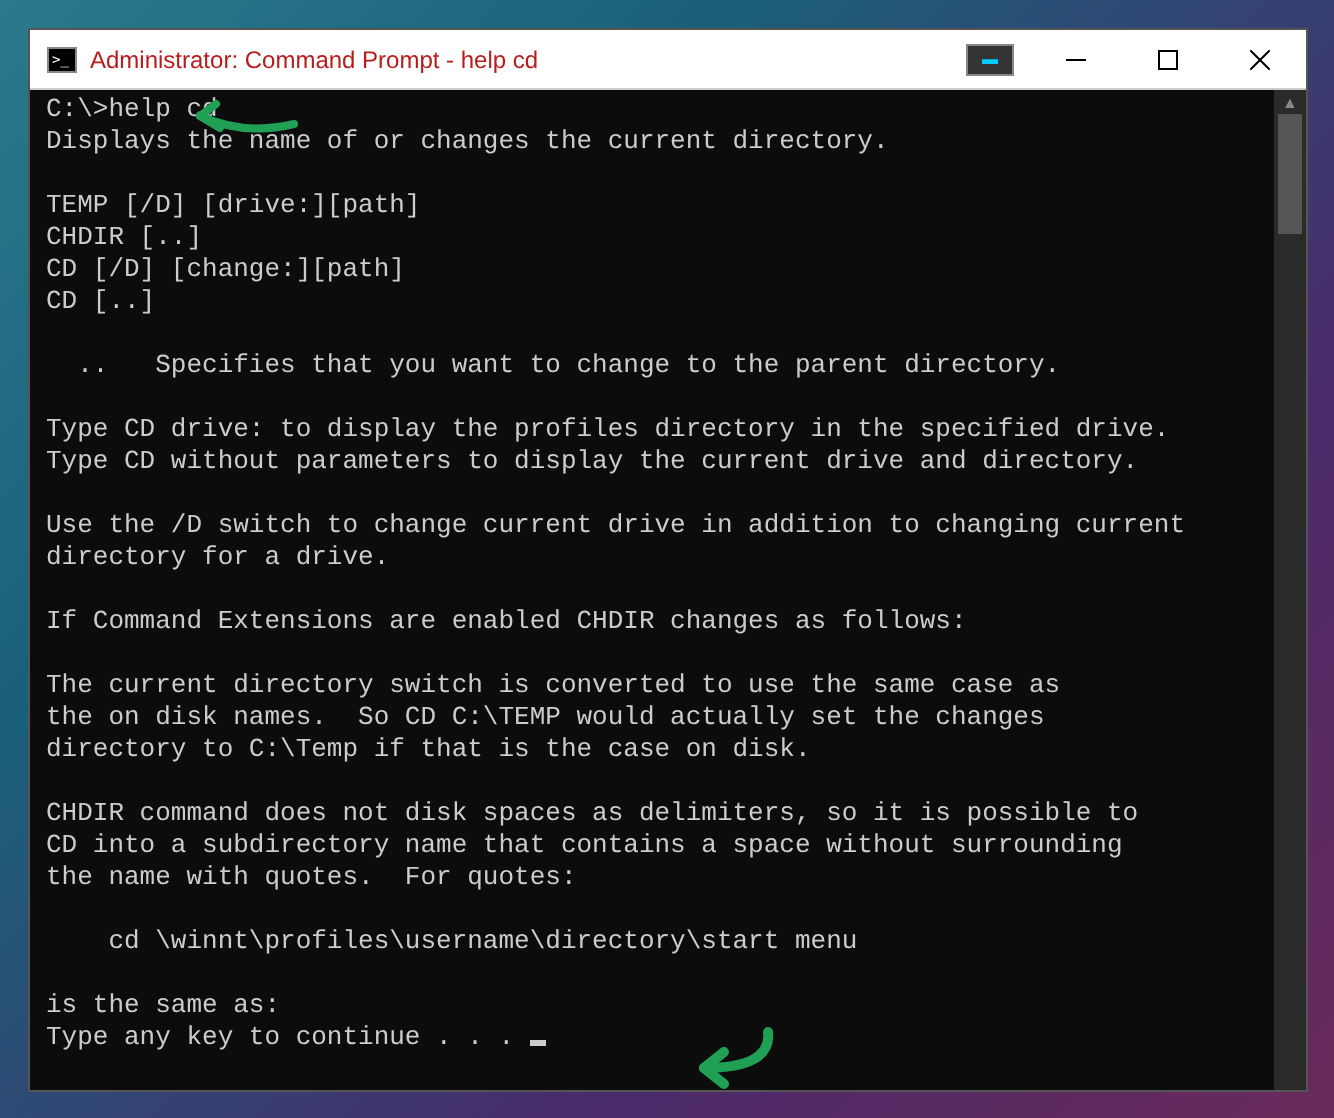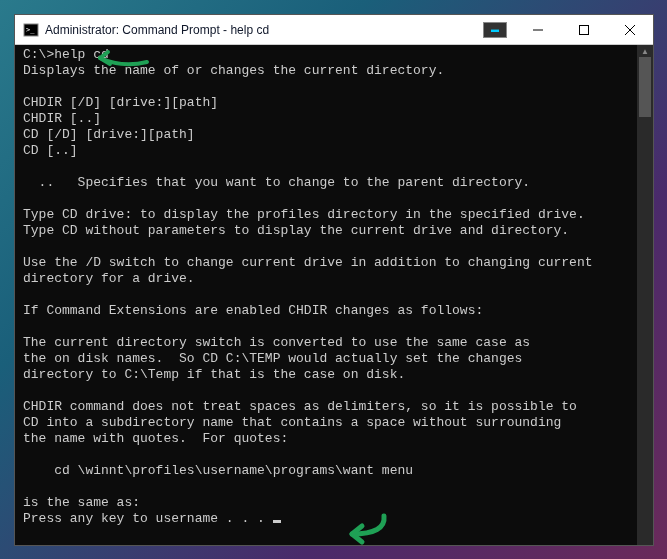--- a/index.html
+++ b/index.html
@@ -32,21 +32,21 @@
       width: 16px;
       height: 16px;
       margin-left: 8px;
       margin-right: 6px;
       display: flex;
       align-items: center;
       justify-content: center;
     }
     .titlebar-title {
       font-size: 12px;
-      color: #0f172a;
+      color: #b91c1c;
       flex: 1;
     }
     .titlebar-widget {
       width: 24px;
       height: 16px;
       margin-right: 8px;
       background: #333;
       border: 1px solid #888;
       display: flex;
       align-items: center;
@@ -154,47 +154,47 @@
         <svg width="10" height="10" viewBox="0 0 10 10">
             <line x1="0" y1="0" x2="10" y2="10" stroke="#000" stroke-width="1"></line>
             <line x1="10" y1="0" x2="0" y2="10" stroke="#000" stroke-width="1"></line>
           </svg>
       </div>
     </div>
   </div>
   <div class="terminal"><span>C:\&gt;</span><span>help cd</span>
 <span>Displays the name of or changes the current directory.</span>
 <span></span>
-<span>CHDIR [/D] [drive:][path]</span>
+<span>TEMP [/D] [drive:][path]</span>
 <span>CHDIR [..]</span>
-<span>CD [/D] [drive:][path]</span>
+<span>CD [/D] [change:][path]</span>
 <span>CD [..]</span>
 <span></span>
 <span>  ..   Specifies that you want to change to the parent directory.</span>
 <span></span>
 <span>Type CD drive: to display the profiles directory in the specified drive.</span>
 <span>Type CD without parameters to display the current drive and directory.</span>
 <span></span>
 <span>Use the /D switch to change current drive in addition to changing current</span>
 <span>directory for a drive.</span>
 <span></span>
 <span>If Command Extensions are enabled CHDIR changes as follows:</span>
 <span></span>
 <span>The current directory switch is converted to use the same case as</span>
 <span>the on disk names.  So CD C:\TEMP would actually set the changes</span>
 <span>directory to C:\Temp if that is the case on disk.</span>
 <span></span>
-<span>CHDIR command does not treat spaces as delimiters, so it is possible to</span>
+<span>CHDIR command does not disk spaces as delimiters, so it is possible to</span>
 <span>CD into a subdirectory name that contains a space without surrounding</span>
 <span>the name with quotes.  For quotes:</span>
 <span></span>
-<span>    cd \winnt\profiles\username\programs\want menu</span>
+<span>    cd \winnt\profiles\username\directory\start menu</span>
 <span></span>
 <span>is the same as:</span>
-<span>Press any key to username . . . </span><span class="cursor"></span></div>
+<span>Type any key to continue . . . </span><span class="cursor"></span></div>
   <div class="scrollbar">
     <div class="scroll-arrow up">▲</div>
     <div class="scrollbar-thumb"></div>
   </div>
 </div>
 
 <svg class="annotation-arrow1" width="60" height="24">
   <path d="M 55 14 Q 30 20 8 10" stroke="#1fa055" stroke-width="4" fill="none" stroke-linecap="round"></path>
   <path d="M 8 10 L 16 4 M 8 10 L 18 16" stroke="#1fa055" stroke-width="4" fill="none" stroke-linecap="round"></path>
 </svg>

